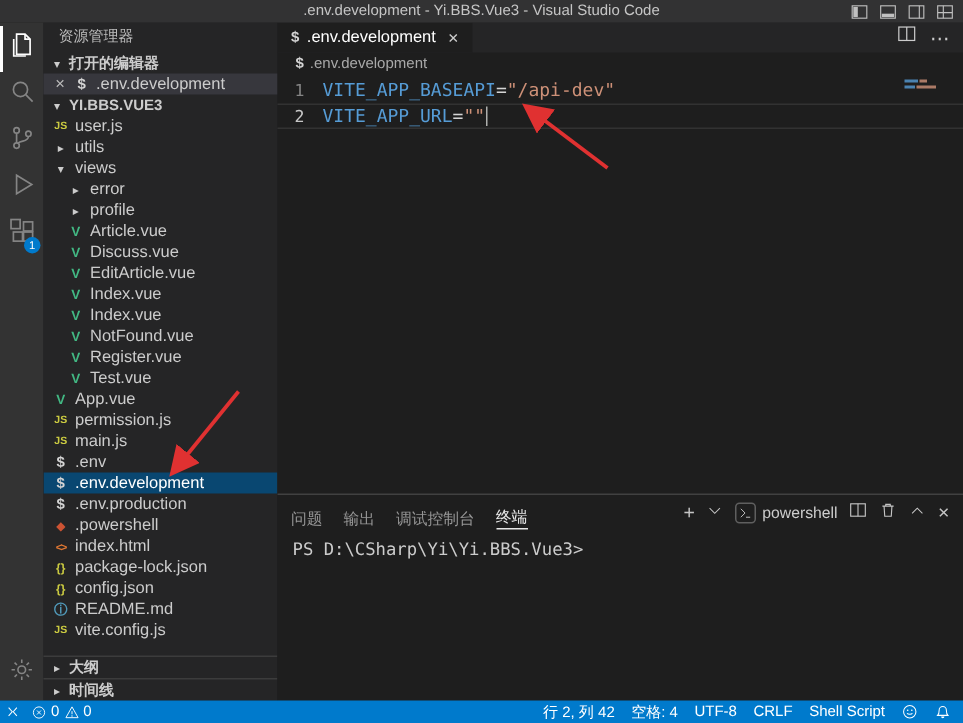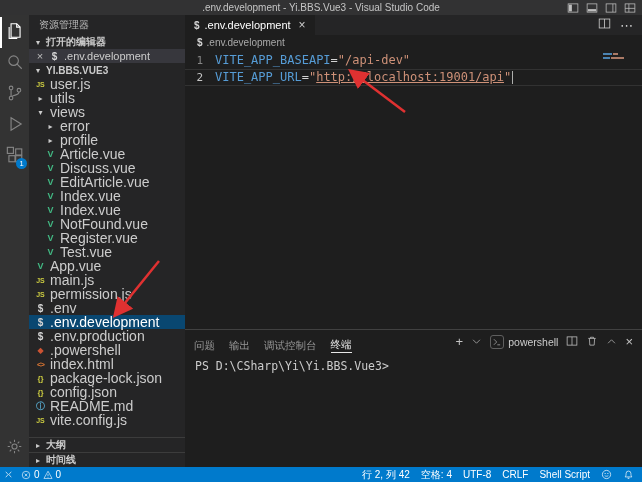--- a/index.html
+++ b/index.html
@@ -35,21 +35,21 @@
   .tree-row.selected { background:#094771; color:#ffffff; }
   .twisty { width:11px; font-size:8px; text-align:center; color:#cccccc; flex:none; }
   .ficon { width:11px; text-align:center; font-weight:bold; flex:none; }
   .icon-js { color:#cbcb41; font-size:7px; }
   .icon-vue { color:#42b883; font-size:9px; }
   .icon-shell { color:#d4d4d4; font-size:10px; }
   .icon-git { color:#cc5333; font-size:8px; }
   .icon-html { color:#e37933; font-size:7.5px; letter-spacing:-1px; }
   .icon-json { color:#cbcb41; font-size:8px; }
   .icon-readme { color:#519aba; font-size:9px; }
-  .tree-label { font-size:14px; }
+  .tree-label { font-size:11px; }
   .collapse-section { height:15px; border-top:1px solid #3c3c3c; display:flex; align-items:center; gap:3px; font-size:10px; font-weight:bold; color:#cccccc; padding:0 4px; flex:none; }
 
   
   .editor-col { flex:1; display:flex; flex-direction:column; min-width:0; background:#1e1e1e; }
   .tabbar { height:20px; background:#252526; display:flex; align-items:stretch; flex:none; }
   .tab { display:flex; align-items:center; gap:5px; padding:0 9px; background:#1e1e1e; color:#ffffff; font-size:11px; }
   .tab .ficon { width:auto; }
   .tab-close { color:#cccccc; font-size:12px; margin-left:3px; }
   .tab-actions { margin-left:auto; display:flex; align-items:center; gap:9px; padding-right:9px; color:#cccccc; }
   .breadcrumb { height:15px; display:flex; align-items:center; gap:4px; padding:0 12px; font-size:10px; color:#a9a9a9; flex:none; }
@@ -245,25 +245,25 @@
           <div class="tree-row" style="padding-left: 16px;">
             <span class="ficon icon-vue">V</span>
             <span class="tree-label">Test.vue</span>
           </div>
           <div class="tree-row" style="padding-left: 6px;">
             <span class="ficon icon-vue">V</span>
             <span class="tree-label">App.vue</span>
           </div>
           <div class="tree-row" style="padding-left: 6px;">
             <span class="ficon icon-js">JS</span>
+            <span class="tree-label">permission.js</span>
+          </div>
+          <div class="tree-row" style="padding-left: 6px;">
+            <span class="ficon icon-js">JS</span>
             <span class="tree-label">main.js</span>
-          </div>
-          <div class="tree-row" style="padding-left: 6px;">
-            <span class="ficon icon-js">JS</span>
-            <span class="tree-label">permission.js</span>
           </div>
           <div class="tree-row" style="padding-left: 6px;">
             <span class="ficon icon-shell">$</span>
             <span class="tree-label">.env</span>
           </div>
           <div class="tree-row selected" style="padding-left: 6px;">
             <span class="ficon icon-shell">$</span>
             <span class="tree-label">.env.development</span>
           </div>
           <div class="tree-row" style="padding-left: 6px;">
@@ -325,21 +325,21 @@
       <div class="breadcrumb">
         <span class="ficon icon-shell">$</span>
         <span>.env.development</span>
       </div>
 
       <div class="code">
         <div class="code-line">
           <span class="line-num">1</span><span class="tok-key">VITE_APP_BASEAPI</span><span class="tok-op">=</span><span class="tok-str">"/api-dev"</span>
         </div>
         <div class="code-line current">
-          <span class="line-num">2</span><span class="tok-key">VITE_APP_URL</span><span class="tok-op">=</span><span class="tok-str">"</span><span class="tok-link">http://localhost:19001/api</span><span class="tok-str">"</span><span class="caret"></span>
+          <span class="line-num">2</span><span class="tok-key">VITE_APP_URL</span><span class="tok-op">=</span><span class="tok-str">"</span><span class="tok-str">"</span><span class="caret"></span>
         </div>
         <div class="minimap">
           <div class="mm-line">
               <span class="mm-key" style="width:9px"></span>
               <span class="mm-str" style="width:5px"></span>
             </div>
           <div class="mm-line">
               <span class="mm-key" style="width:7px"></span>
               <span class="mm-str" style="width:13px"></span>
             </div>

